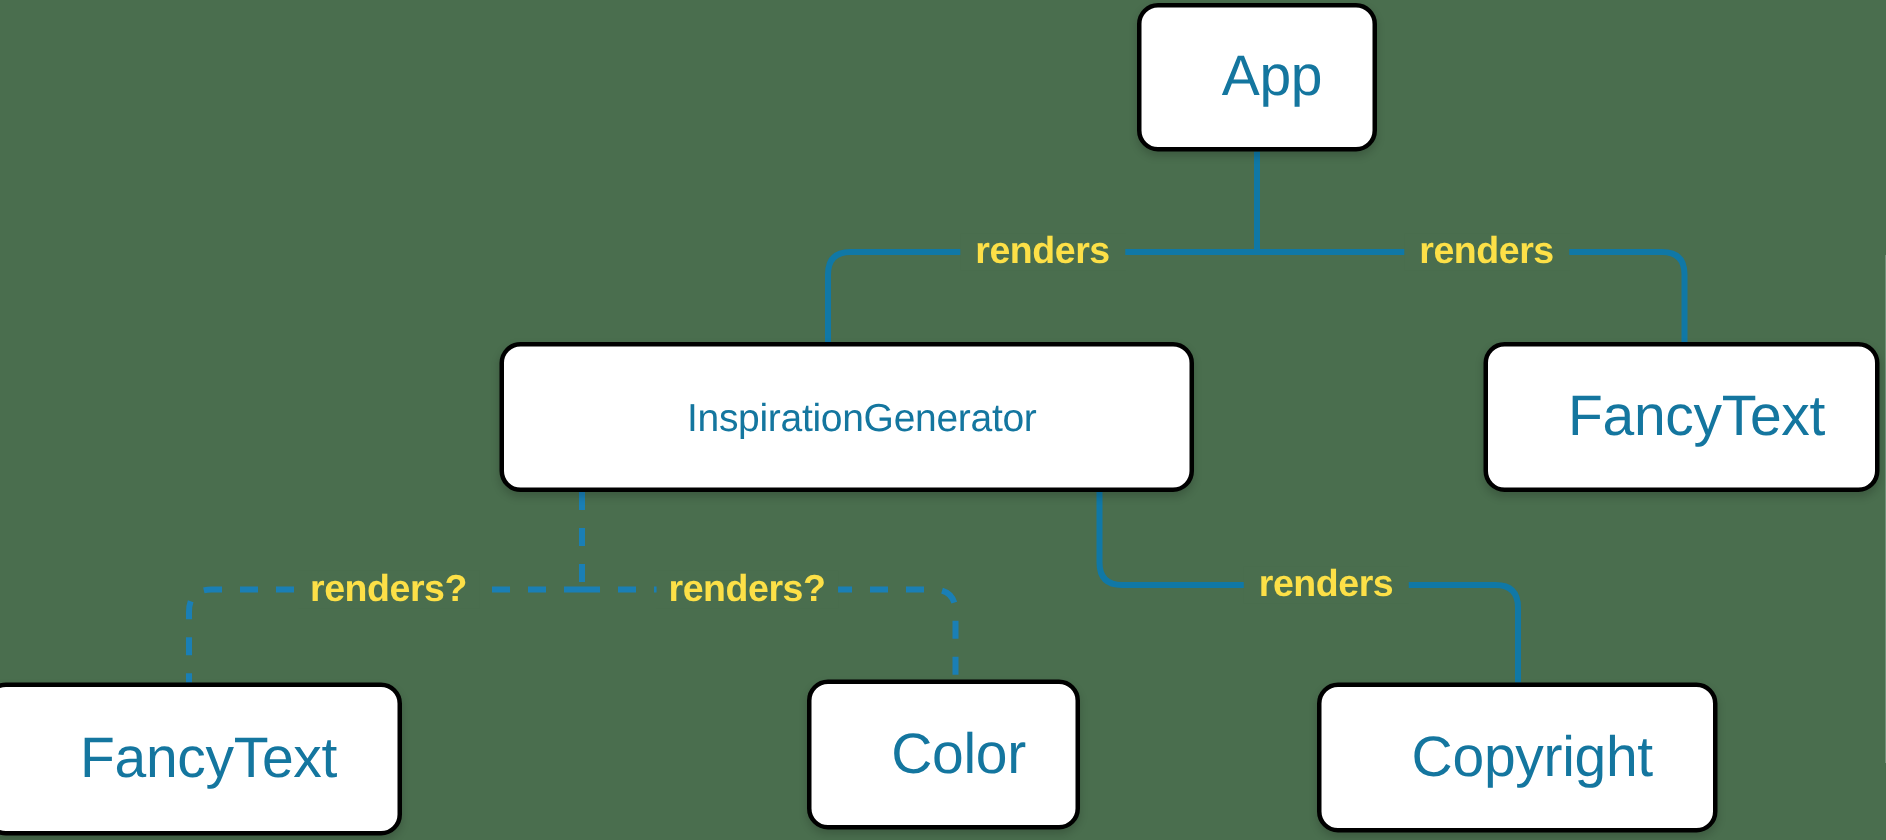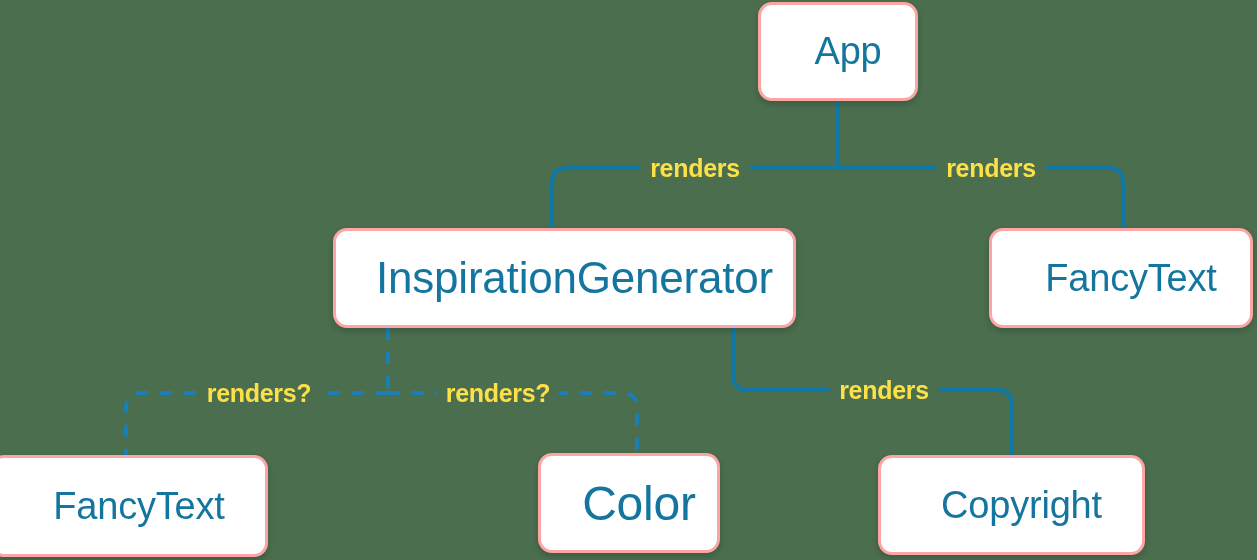--- a/index.html
+++ b/index.html
@@ -23,21 +23,21 @@
     left: 0;
     top: 0;
     width: 1257px;
     height: 560px;
     pointer-events: none;
   }
   .node-box {
     position: absolute;
     box-sizing: border-box;
     background: #ffffff;
-    border: 3px solid #fca5a5;
+    border: 3px solid #000000;
     border-radius: 14px;
     display: flex;
     align-items: center;
     justify-content: center;
     box-shadow: 0 3px 6px rgba(0,0,0,0.18);
     padding-left: 20px;
   }
   .node-label {
     color: #14769f;
     font-family: "Liberation Sans", sans-serif;
@@ -87,32 +87,32 @@
 
   <div class="edge-label" style="left:498px; top:393px; background:#4a6e4e; padding:0 8px;">renders?</div>
 
   <div class="edge-label" style="left:884px; top:390px; background:#4a6e4e; padding:0 10px;">renders</div>
 
   <div class="node-box" style="left:758px; top:2px; width:160px; height:99px;">
     <span class="node-label" style="font-size:38px;">App</span>
   </div>
 
   <div class="node-box" style="left:333px; top:228px; width:463px; height:100px;">
-    <span class="node-label" style="font-size:44px;">InspirationGenerator</span>
+    <span class="node-label" style="font-size:26px;">InspirationGenerator</span>
   </div>
 
   <div class="node-box" style="left:989px; top:228px; width:264px; height:100px;">
     <span class="node-label" style="font-size:38px;">FancyText</span>
   </div>
 
   <div class="node-box" style="left:-10px; top:455px; width:278px; height:102px;">
     <span class="node-label" style="font-size:38px;">FancyText</span>
   </div>
 
   <div class="node-box" style="left:538px; top:453px; width:182px; height:100px;">
-    <span class="node-label" style="font-size:48px;">Color</span>
+    <span class="node-label" style="font-size:38px;">Color</span>
   </div>
 
   <div class="node-box" style="left:878px; top:455px; width:267px; height:100px;">
     <span class="node-label" style="font-size:38px;">Copyright</span>
   </div>
 
 </div>
 
 </body></html>

